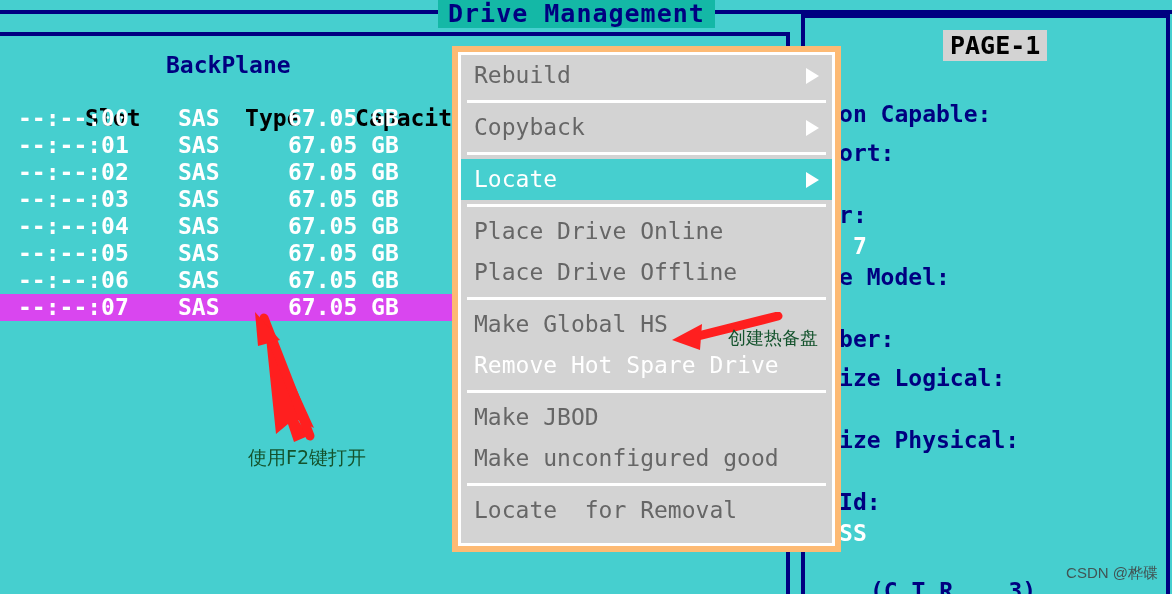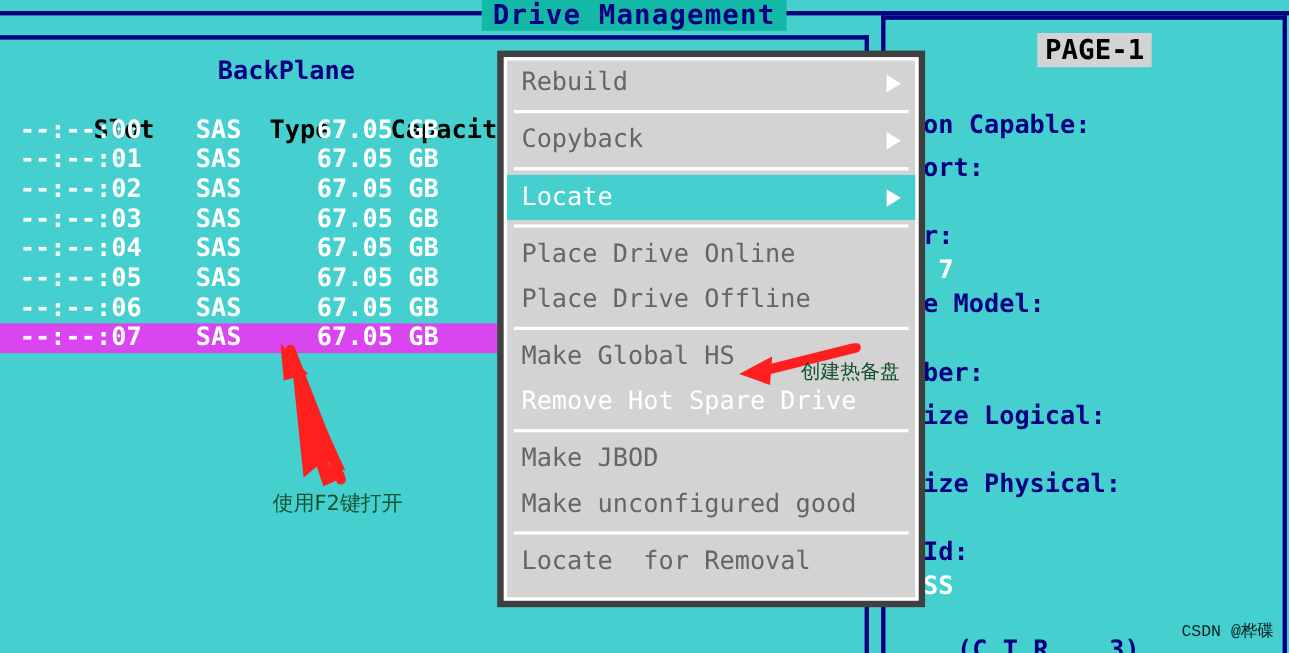--- a/index.html
+++ b/index.html
@@ -42,21 +42,20 @@
   
   #backplane-label {
     position: absolute;
     left: 166px;
     top: 52px;
     color: #000080;
     font-size: 23px;
     font-weight: bold;
     white-space: nowrap;
     font-family: "DejaVu Sans Mono", monospace;
-    margin-left: 32px;
   }
   #drive-table {
     position: absolute;
     left: 0px;
     top: 78px;
     width: 452px;
   }
   .drow {
     display: block;
     height: 27px;
@@ -74,21 +73,21 @@
   .c-cap   { display: inline-block; width: 175px; }
   .dhead .c-slot { padding-left: 2px; }
 
   
   #context-menu {
     position: absolute;
     left: 452px;
     top: 46px;
     width: 389px;
     height: 506px;
-    background: #404040;
+    background: #fdba74;
     box-sizing: border-box;
     padding: 6px;
     z-index: 5;
   }
   #menu-inner {
     border: 3px solid #ffffff;
     height: 100%;
     box-sizing: border-box;
     background: #d3d3d3;
     position: relative;
@@ -189,24 +188,24 @@
   }
   #annot-f2 { left: 248px; top: 445px; }
   #annot-hs { left: 728px; top: 326px; font-size: 18px; }
   .arrow-svg { position: absolute; z-index: 8; pointer-events: none; }
 
   
   #watermark {
     position: absolute;
     right: 14px;
     top: 564px;
-    color: #000000;
+    color: #404040;
     opacity: 0.85;
     font-size: 15px;
-    font-family: Liberation Mono, monospace;
+    font-family: Liberation Sans, sans-serif;
     white-space: nowrap;
     z-index: 9;
   }
 </style>
 </head>
 <body>
 
 <div id="screen">
 
   <div class="fline" style="left:0px;   top:10px;  width:438px; height:4px;"></div>

